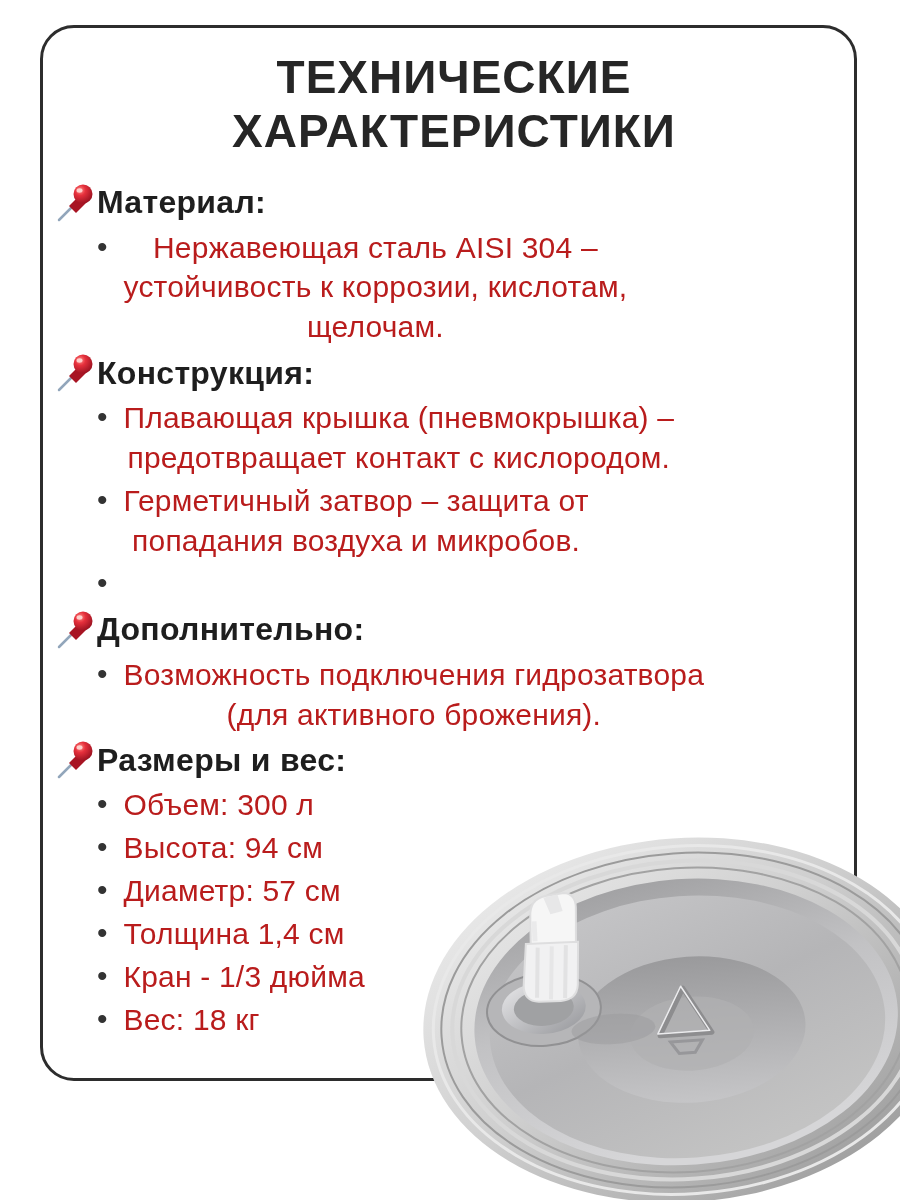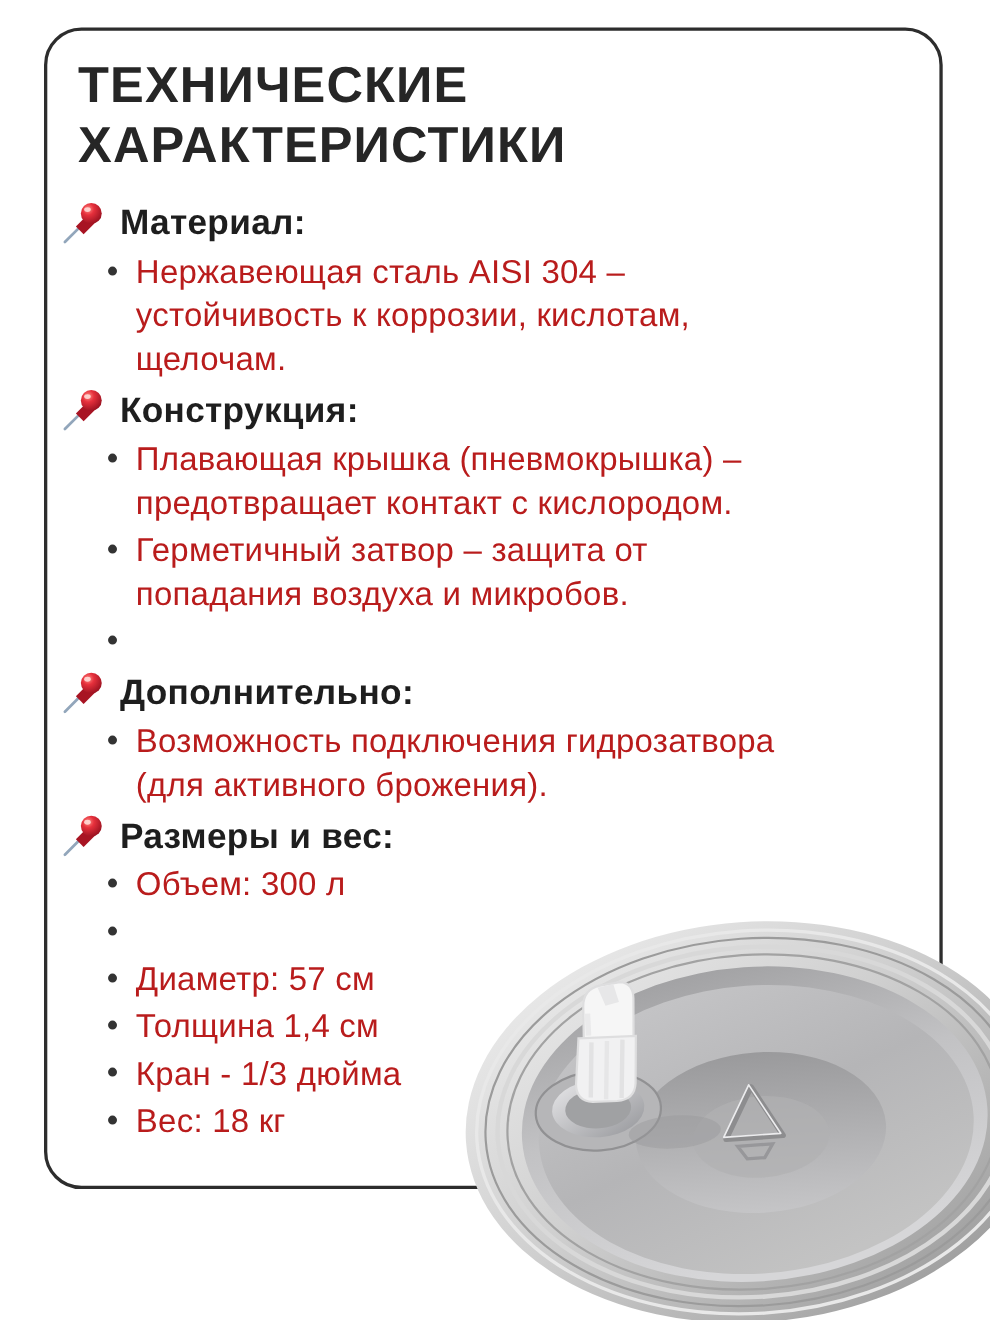--- a/index.html
+++ b/index.html
@@ -4,28 +4,29 @@
 <style>
   html,body{margin:0;padding:0;background:#ffffff;}
   .page{
     position:relative;width:900px;height:1200px;background:#ffffff;
     overflow:hidden;font-family:"Liberation Sans",sans-serif;
   }
   .card{
     position:absolute;left:40px;top:25px;width:817px;height:1056px;
     background:#ffffff;border:3px solid #2d2d2d;border-radius:34px;
     box-sizing:border-box;
+    text-align:center;
   }
   .content{position:absolute;left:28px;top:22px;width:766px;}
   .title{
     font-size:46px;font-weight:700;line-height:1.18;letter-spacing:1px;
     color:#262626;white-space:pre-line;margin:0 0 22px 0;
   }
   .section{margin-top:4px;}
-  .sec-head{display:flex;align-items:center;gap:12px;margin-left:-16px;height:44px;}
+  .sec-head{display:flex;align-items:center;margin-left:-16px;height:44px;}
   .pin{width:42px;height:42px;flex:0 0 auto;}
   .sec-title{font-size:32px;font-weight:700;color:#1e1e1e;letter-spacing:0.3px;}
   .bullet{display:flex;gap:16px;padding-left:26px;margin:3px 0;}
   .dot{
     font-size:30px;line-height:1.33;color:#333333;flex:0 0 auto;
     transform:translateY(-1px);
   }
   .btext{
     font-size:30px;line-height:1.33;color:#b91c1c;letter-spacing:0.2px;
     white-space:pre-line;
@@ -146,20 +147,21 @@
             <ellipse cx="24.5" cy="8.5" rx="3" ry="2.2" fill="#ffd9d6" opacity="0.9"></ellipse>
           </svg>
           <span class="sec-title">Размеры и вес:</span>
         </div>
         <div class="bullet">
           <span class="dot">•</span>
           <span class="btext">Объем: 300 л</span>
         </div>
         <div class="bullet">
           <span class="dot">•</span>
+          <span class="btext">Высота: 94 см</span>
         </div>
         <div class="bullet">
           <span class="dot">•</span>
           <span class="btext">Диаметр: 57 см</span>
         </div>
         <div class="bullet">
           <span class="dot">•</span>
           <span class="btext">Толщина 1,4 см</span>
         </div>
         <div class="bullet">

